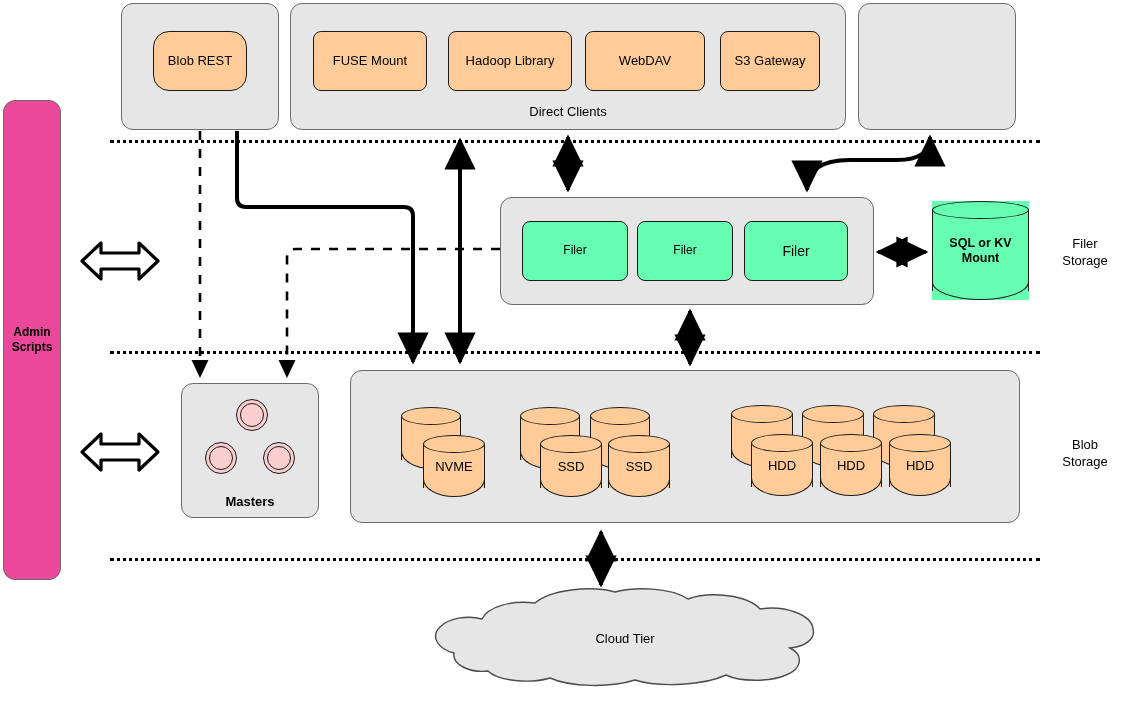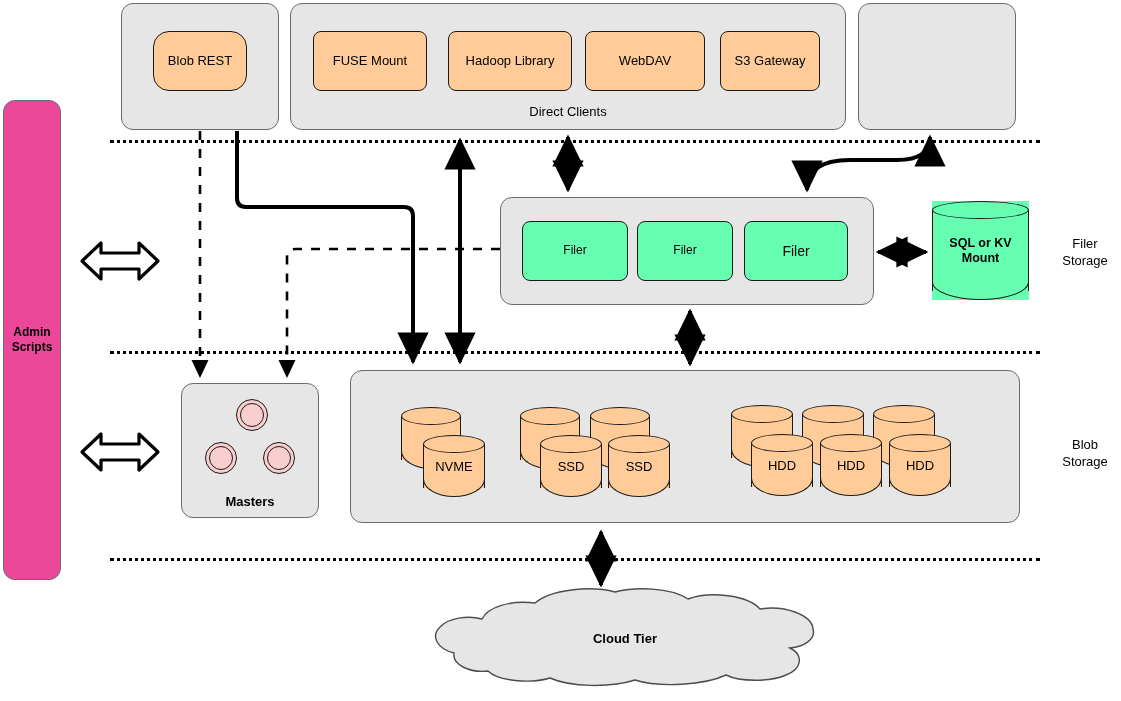--- a/index.html
+++ b/index.html
@@ -47,21 +47,21 @@
             box-sizing:border-box;background:#ffcc99;}
   .cyl .txt{position:absolute;left:0;right:0;top:50%;transform:translateY(-50%);
             text-align:center;font-size:13px;}
   .cyl.green .body{background:#66ffb2;}
   .cyl.green .top,.cyl.green .bot,.cyl.green .cap{background:#66ffb2;}
   .cyl.green .txt{font-weight:bold;font-size:12.5px;line-height:1.2;}
 
   
   #cloud-tier{position:absolute;left:430px;top:585px;width:390px;height:105px;}
   #cloud-tier .cloud-label{position:absolute;left:0;right:0;top:46px;text-align:center;
-        font-size:13px;font-weight:bold;}
+        font-size:13px;font-weight:normal;}
 </style>
 </head>
 <body>
 
 <div id="stage">
 
   <div class="tierline" style="left:110px;top:140px;width:930px;"></div>
   <div class="tierline" style="left:110px;top:351px;width:930px;"></div>
   <div class="tierline" style="left:110px;top:558px;width:930px;"></div>
 

